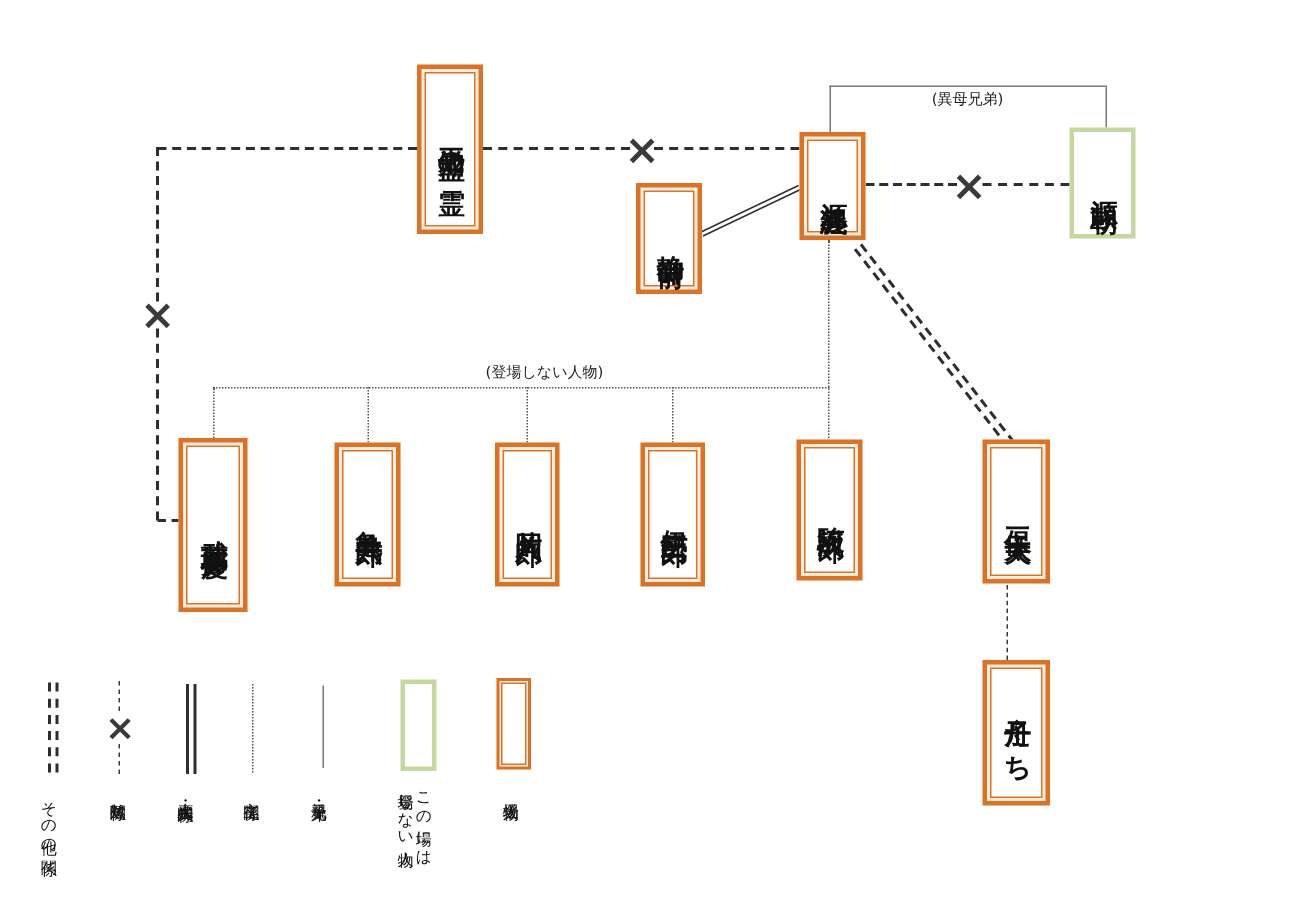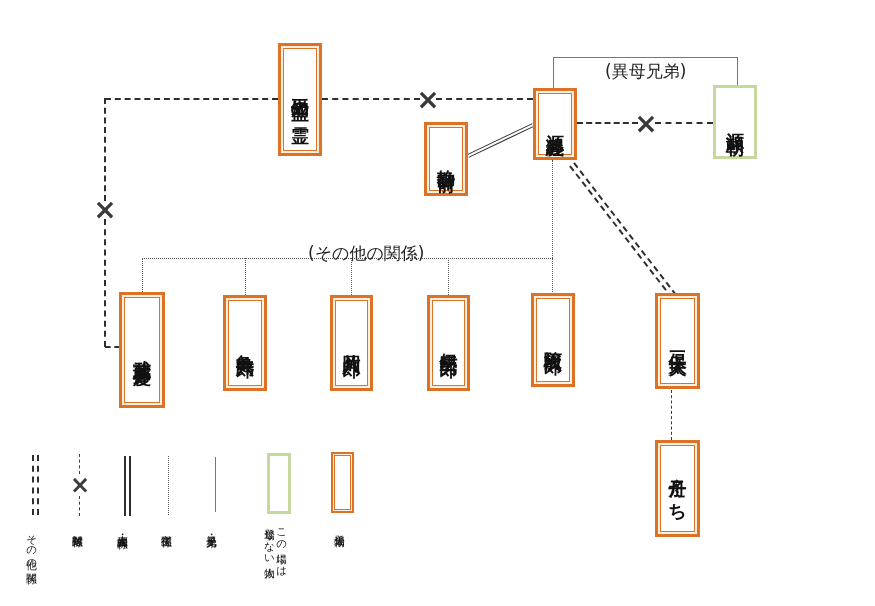--- a/index.html
+++ b/index.html
@@ -36,21 +36,21 @@
     display:flex;align-items:center;justify-content:center;
   }
   .pbox.green{border:3px solid #c5d8a0;background:#fff;padding:0;}
   .pbox.green .inner{border:none;}
   .vtext{
     writing-mode:vertical-rl;text-orientation:upright;
     font-size:18px;font-weight:bold;letter-spacing:2px;line-height:1;color:#111;
   }
   
   .note{
-    position:absolute;font-size:17px;color:#222;text-align:center;line-height:1.2;
+    position:absolute;font-size:10px;color:#222;text-align:center;line-height:1.2;
     white-space:nowrap;
   }
   
   .lgd-label{
     position:absolute;writing-mode:vertical-rl;text-orientation:upright;
     font-size:10.5px;letter-spacing:0.5px;line-height:1.15;color:#111;white-space:pre-line;
   }
   .lgd-box{position:absolute;box-sizing:border-box;}
   .lgd-box.green{border:3px solid #c5d8a0;background:#fff;}
   .lgd-box.orange{border:2px solid #dd7124;background:#fcefe0;padding:1px;}
@@ -81,21 +81,21 @@
   <div class="ln dash-h" style="left:577px;top:122px;width:61px"></div>
   <div class="ln dash-h" style="left:655px;top:122px;width:58px"></div>
   <span class="xmark" style="left:646px;top:124px">×</span>
 
   <div class="ln dot-v" style="left:552px;top:160px;height:132px"></div>
   <div class="ln dot-h" style="left:142px;top:258px;width:411px"></div>
   <div class="ln dot-v" style="left:142px;top:258px;height:34px"></div>
   <div class="ln dot-v" style="left:245px;top:258px;height:37px"></div>
   <div class="ln dot-v" style="left:351px;top:258px;height:37px"></div>
   <div class="ln dot-v" style="left:448px;top:258px;height:37px"></div>
-  <div class="note" style="left:308px;top:243px;width:110px">(その他の関係)</div>
+  <div class="note" style="left:308px;top:243px;width:110px">(登場しない人物)</div>
 
   <div class="ln dbl-dash-d" style="left:572px;top:161px;width:167px;transform:rotate(52.3deg)"></div>
 
   <div class="ln dash-v-sm" style="left:671px;top:390px;height:50px"></div>
 
   <div class="pbox" style="left:278px;top:43px;width:44px;height:113px">
     <div class="inner">
         <span class="vtext">平知盛の霊</span>
       </div>
   </div>

